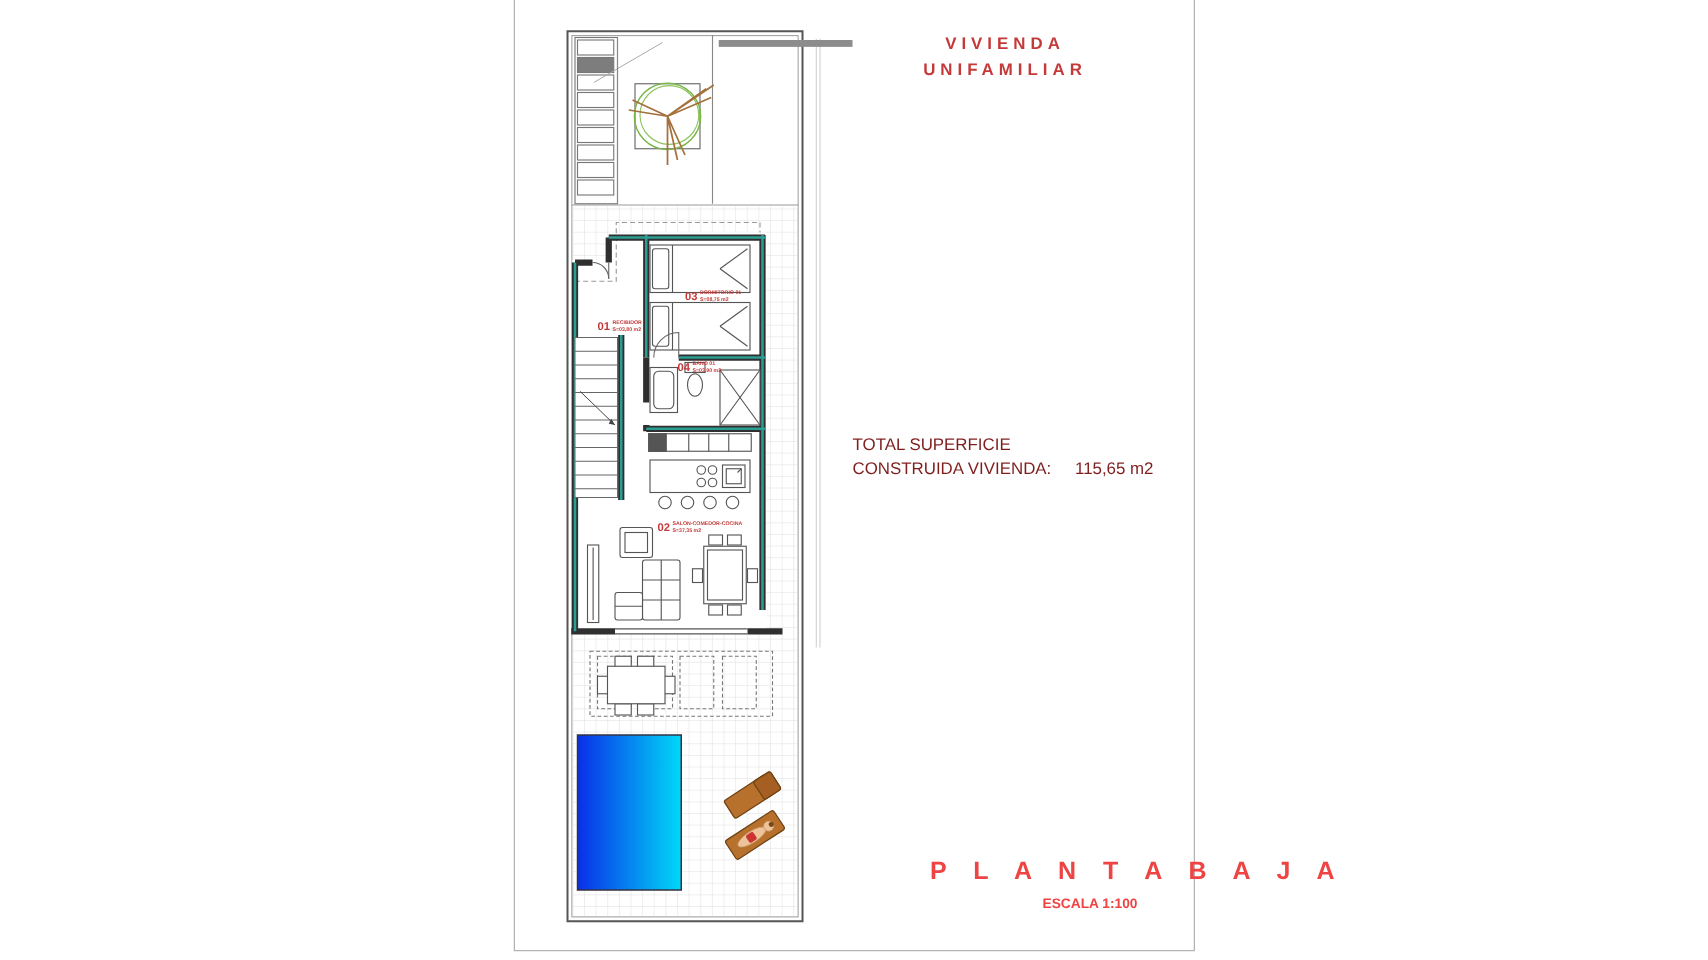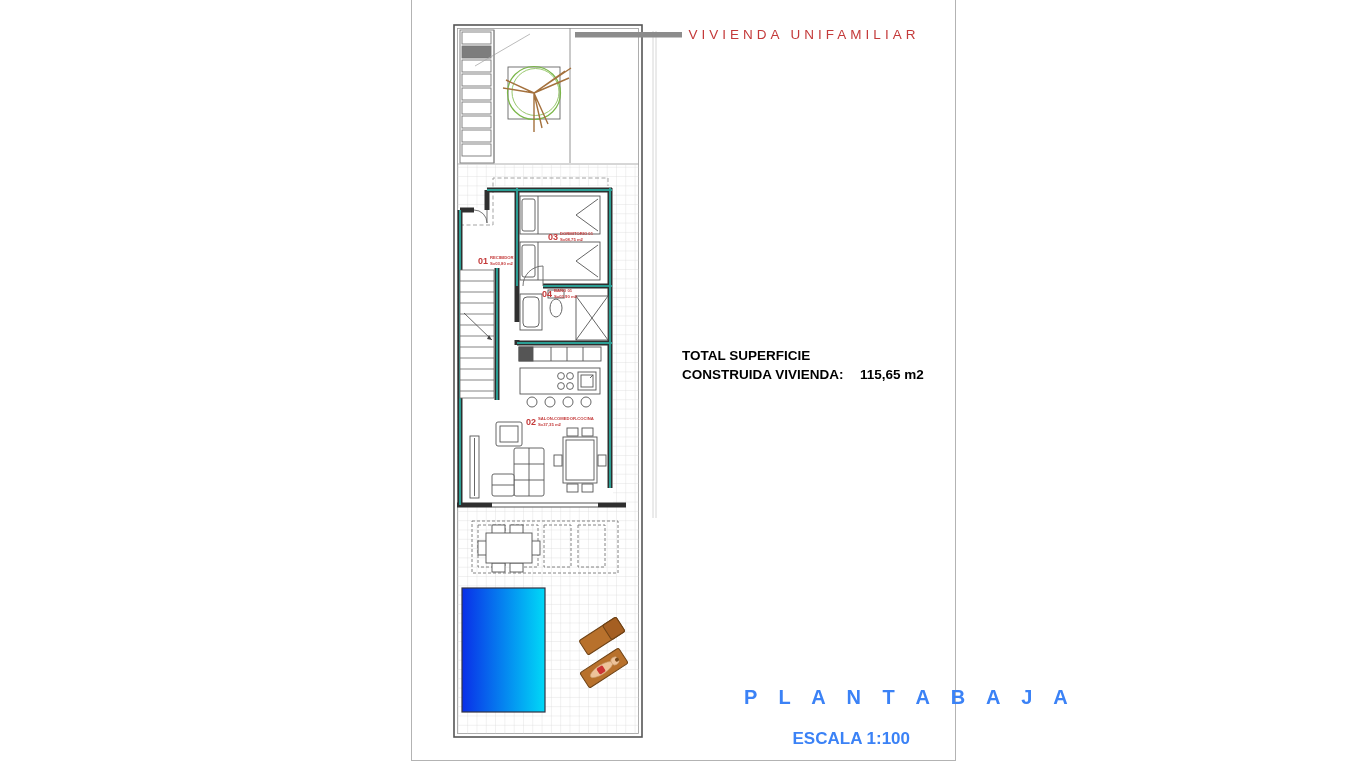--- a/index.html
+++ b/index.html
@@ -2,29 +2,29 @@
 <html><head>
 <meta charset="utf-8">
 <style>
   html,body{margin:0;padding:0;background:#ffffff;font-family:"Liberation Sans",sans-serif;}
   .canvas{position:relative;width:1366px;height:768px;background:#ffffff;overflow:hidden;}
   .page-edge{position:absolute;background:#b3b3b3;}
   .edge-left{left:411px;top:0;width:1px;height:760px;}
   .edge-right{left:955px;top:0;width:1px;height:760px;}
   .edge-bottom{left:411px;top:760px;width:545px;height:1px;}
   .title-block{position:absolute;left:688px;top:24px;width:232px;text-align:center;
-    font-size:13.5px;font-weight:normal;letter-spacing:4px;line-height:21px;color:#c43a3a;}
+    font-size:13.5px;font-weight:bold;letter-spacing:4px;line-height:21px;color:#c43a3a;}
   .areas-block{position:absolute;left:682px;top:346px;width:250px;
-    font-size:13.5px;font-weight:bold;color:#000000;line-height:19px;}
+    font-size:13.5px;font-weight:normal;color:#7f1d1d;line-height:19px;}
   .areas-row{display:flex;}
   .areas-row .lbl{width:178px;}
   .areas-row.gap{margin-top:14px;}
-  .footer-block{position:absolute;left:744px;top:686px;width:166px;text-align:right;color:#3b82f6;}
+  .footer-block{position:absolute;left:744px;top:686px;width:166px;text-align:right;color:#ef4444;}
   .plan-name{font-size:20px;font-weight:bold;letter-spacing:8px;white-space:nowrap;}
-  .scale{font-size:17px;font-weight:bold;margin-top:20px;}
+  .scale{font-size:11px;font-weight:bold;margin-top:8px;}
   svg{position:absolute;left:430px;top:18px;}
   svg text{font-family:"Liberation Sans",sans-serif;}
   .lblnum{font-size:9px;font-weight:bold;fill:#c43a3a;}
   .lblsm{font-size:4.2px;font-weight:bold;fill:#c43a3a;}
 </style>
 </head>
 <body>
 
 <div class="canvas">
 

